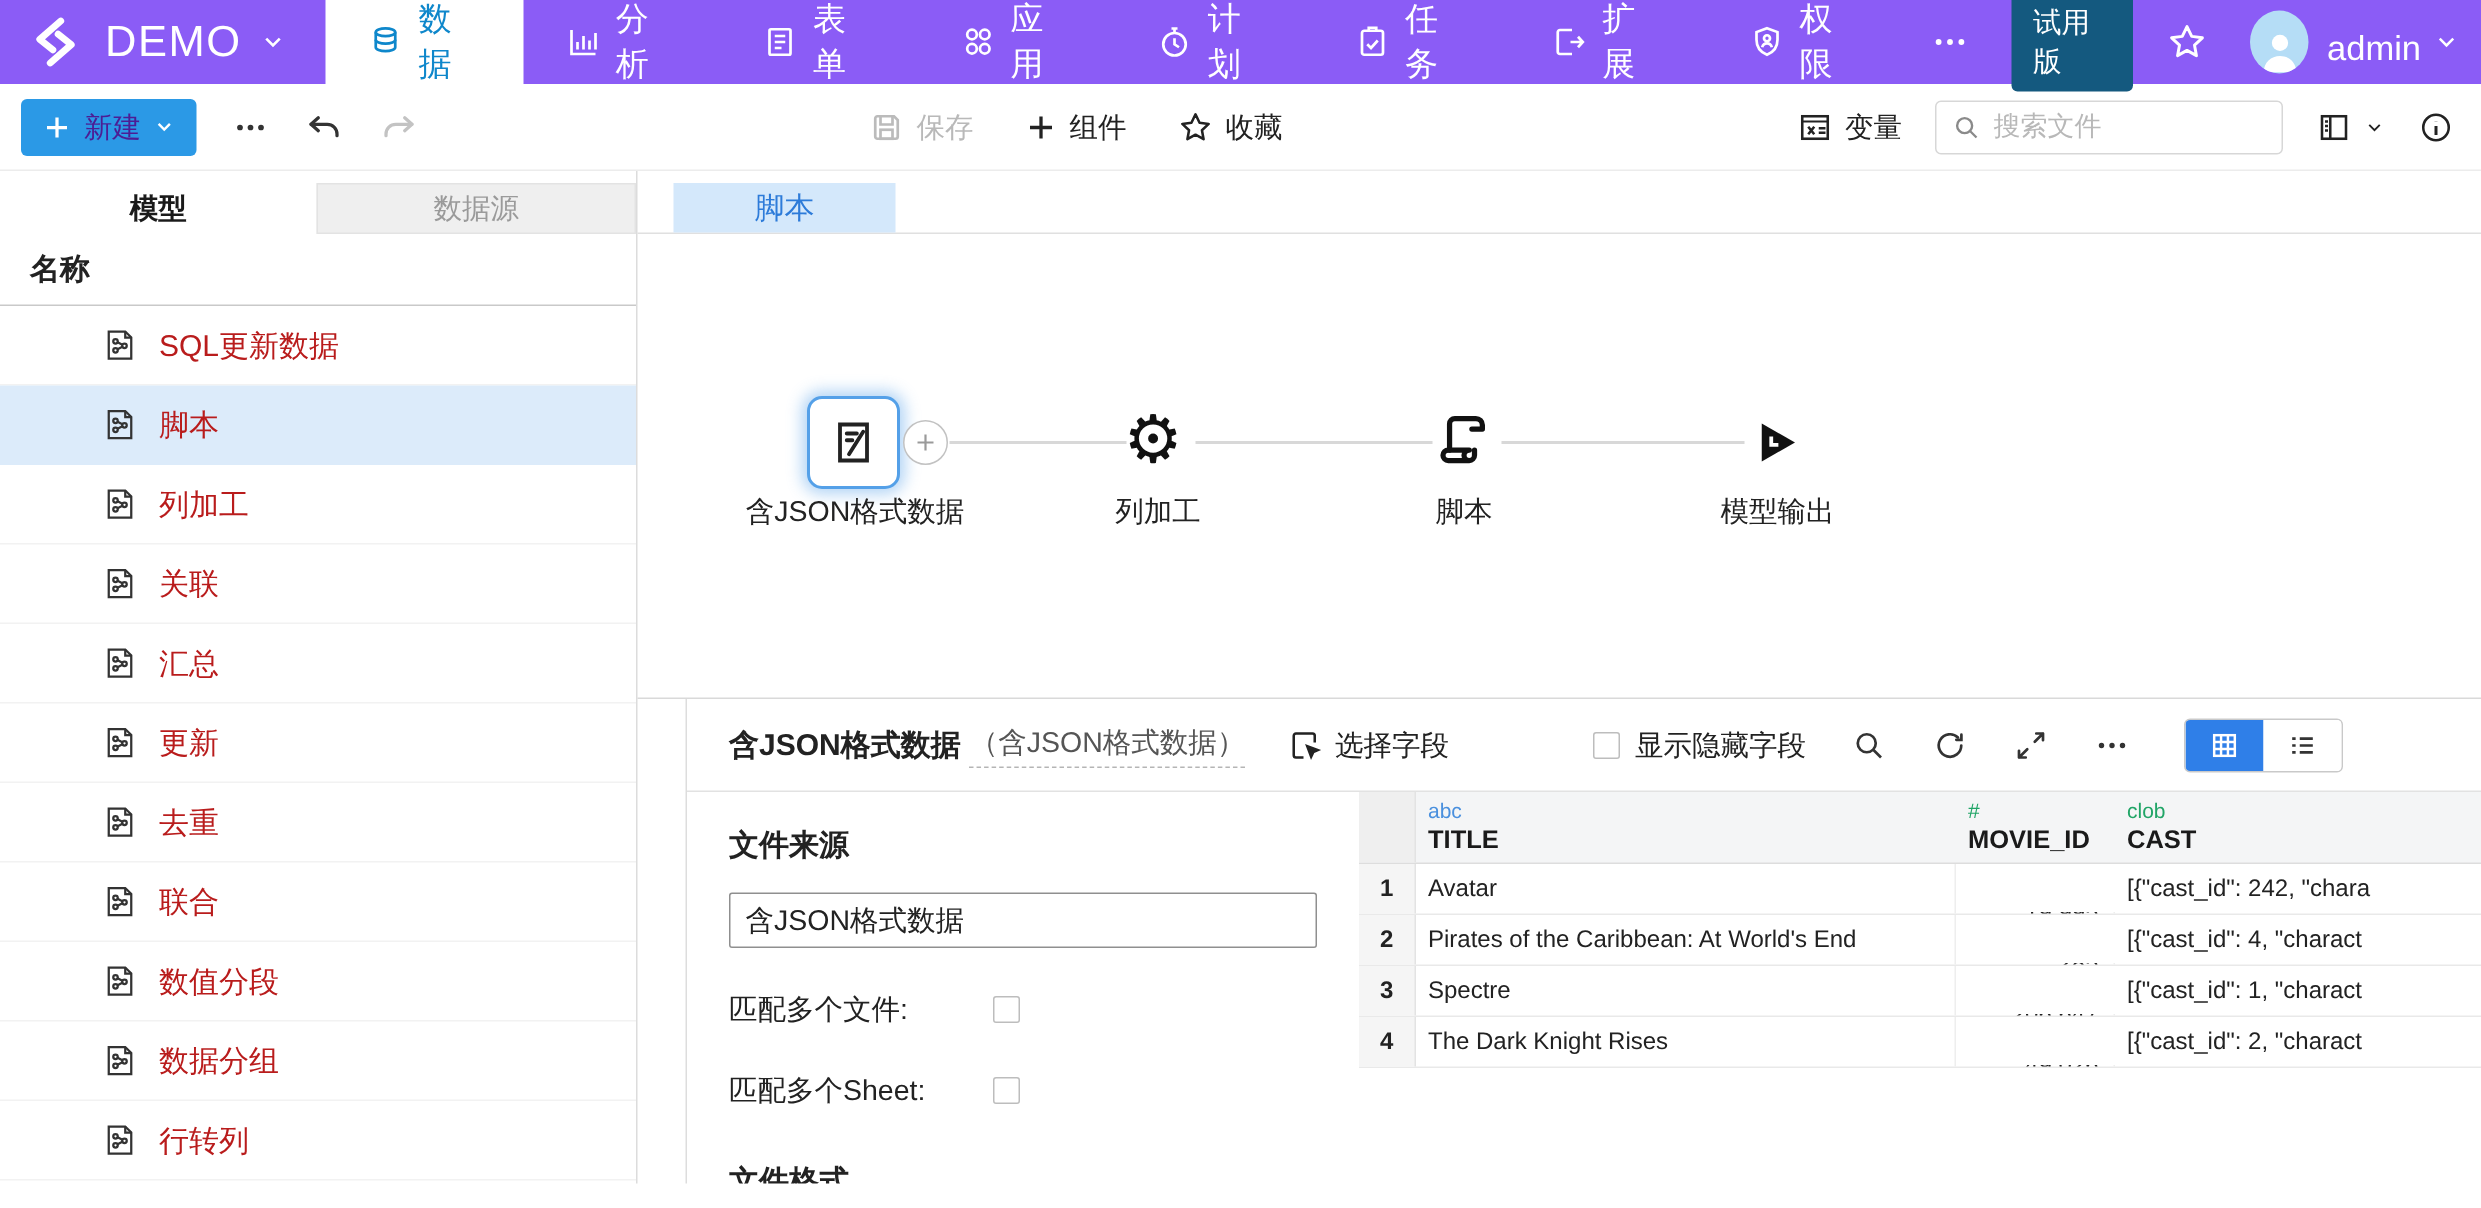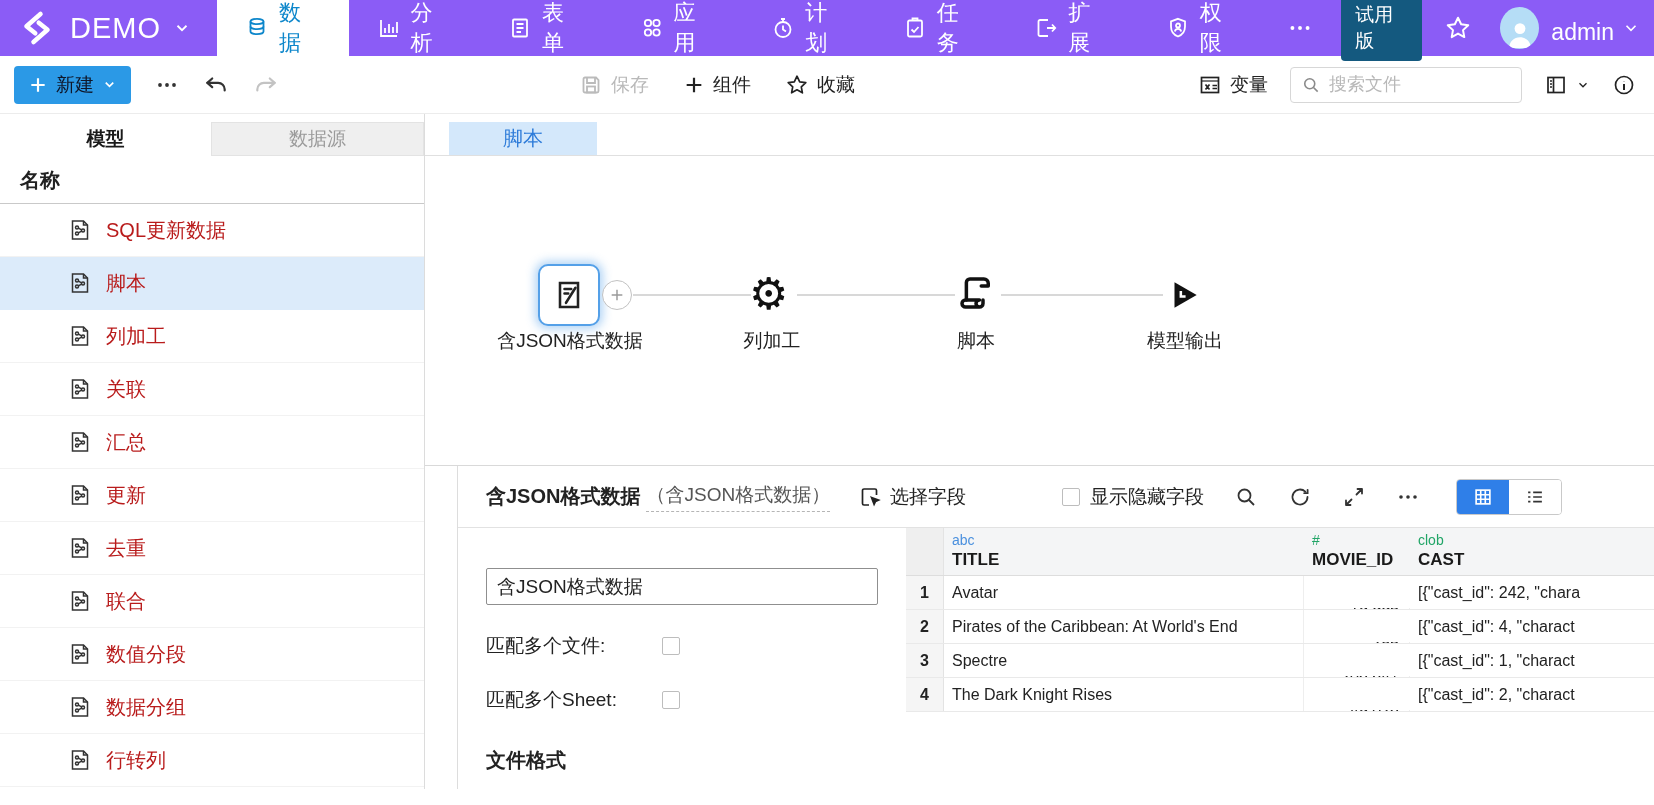--- a/index.html
+++ b/index.html
@@ -16,21 +16,21 @@
   .nav-item.active { background:#fff; color:#0e87cb; }
   .topbar-right { margin-left:auto; display:flex; align-items:center; padding-right:14px; }
   .top-more { padding:0 18px; }
   .trial-badge { background:#14597f; border-radius:4px; padding:7px 14px; font-size:19px; margin:0 16px 0 10px; }
   .top-star { margin:0 18px 0 6px; }
   .avatar { width:42px; height:42px; border-radius:50%; background:#b5ddf6; display:flex; align-items:flex-end; justify-content:center; overflow:hidden; margin-left:10px; }
   .user-name { font-size:23px; margin:8px 8px 0 12px; }
 
   
   .toolbar { height:58px; display:flex; align-items:center; padding:0 14px; border-bottom:1px solid #ececec; }
-  .new-btn { background:#2b99e6; color:#0f172a; border:none; border-radius:4px; height:38px; padding:0 14px;
+  .new-btn { background:#2b99e6; color:#4c1d95; border:none; border-radius:4px; height:38px; padding:0 14px;
     display:flex; align-items:center; gap:8px; font-size:19px; cursor:pointer; }
   .tb-icon { margin-left:24px; color:#333; cursor:pointer; display:flex; align-items:center; }
   .tb-icon.disabled { color:#c3c3c3; }
   .tb-text-btn { display:flex; align-items:center; gap:8px; font-size:19px; color:#222; cursor:pointer; }
   .tb-text-btn.disabled { color:#b9b9b9; }
   .save-group { margin-left:300px; display:flex; align-items:center; gap:34px; }
   .toolbar-right { margin-left:auto; display:flex; align-items:center; gap:22px; padding-right:4px; }
   .search-box { width:232px; height:36px; border:1px solid #d7d7d7; border-radius:4px; display:flex; align-items:center; padding:0 10px; gap:8px; }
   .search-box input { border:none; outline:none; font-size:18px; color:#333; width:160px; font-family:inherit; }
   .search-box input::placeholder { color:#b8b8b8; }
@@ -589,20 +589,21 @@
                   </svg>
                 </span>
               </div>
             </div>
           </div>
         </div>
 
         <div class="panel-body">
 
           <div class="form">
+            <div class="form-section-label">文件来源</div>
             <input class="form-input" type="text" value="含JSON格式数据" style="">
             <div class="form-row">
               <span class="lbl">匹配多个文件:</span>
               <span class="cb"></span>
             </div>
             <div class="form-row">
               <span class="lbl">匹配多个Sheet:</span>
               <span class="cb"></span>
             </div>
             <div class="form-section-label format-label">文件格式</div>

